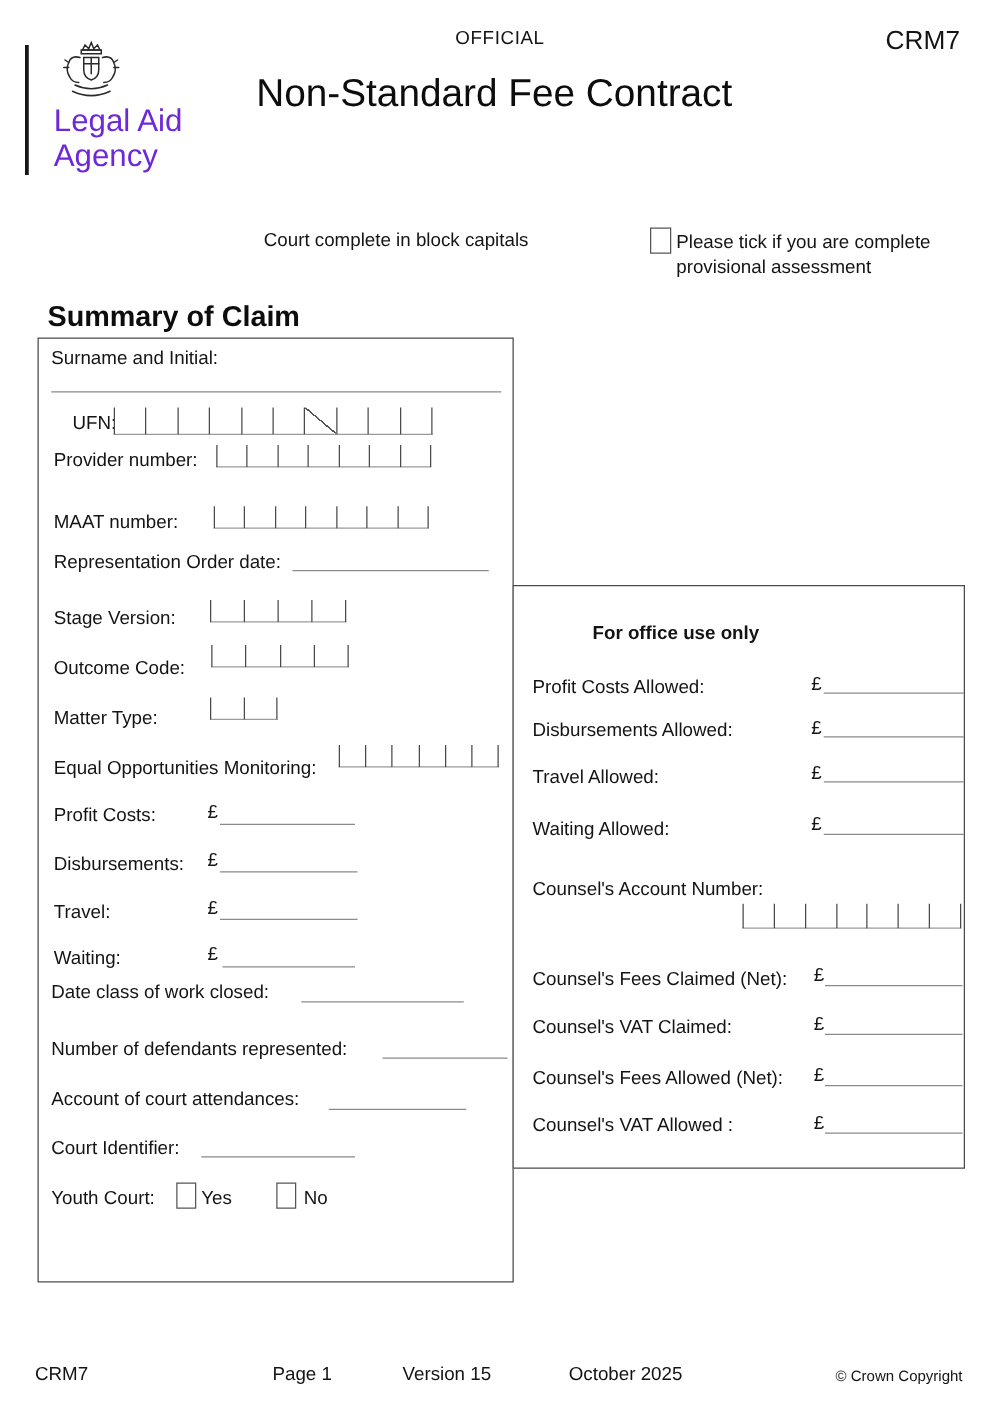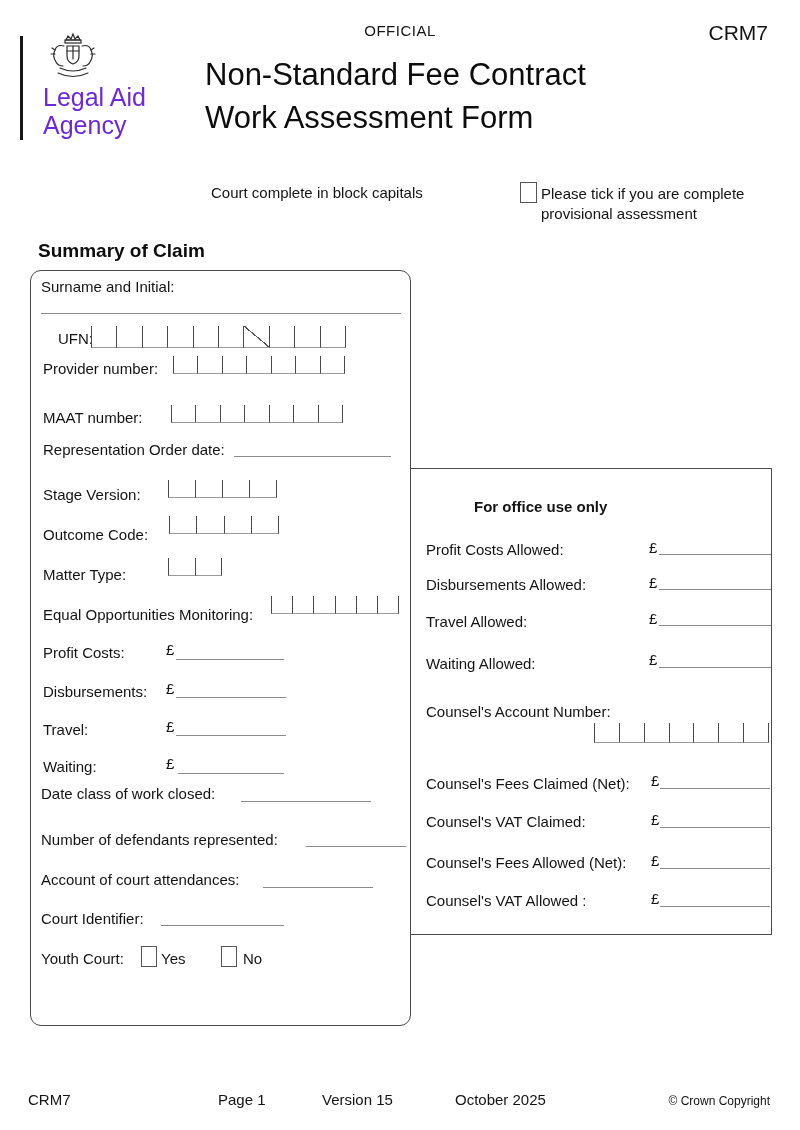--- a/index.html
+++ b/index.html
@@ -23,21 +23,21 @@
   .pound{position:absolute;font-size:15px;color:#141414;}
   .official{position:absolute;left:0;right:0;top:22px;text-align:center;font-size:15px;letter-spacing:.5px;}
   .crm7{position:absolute;right:32px;top:21px;font-size:21px;}
   .logo-bar{position:absolute;left:20px;top:36px;width:3px;height:104px;background:#161616;}
   .logo-crest{position:absolute;left:50px;top:31px;}
   .logo-text{position:absolute;left:43px;top:83px;font-size:25px;line-height:28px;color:#6d28d9;}
   .title{position:absolute;left:205px;top:53px;font-size:31px;line-height:43px;color:#0d0d0d;}
   .subtitle{position:absolute;left:211px;top:148px;font-size:15px;}
   .blockcaps{position:absolute;left:211px;top:184px;font-size:15px;}
   .appeal-label{position:absolute;left:541px;top:184px;font-size:15px;line-height:20px;}
-  .summary-h{position:absolute;left:38px;top:240px;font-size:19px;font-weight:bold;color:#0d0d0d;}
+  .summary-h{position:absolute;left:38px;top:240px;font-size:23px;font-weight:bold;color:#0d0d0d;}
   .footer{position:absolute;top:1091px;font-size:15px;color:#141414;}
   .copyright{position:absolute;top:1094px;right:30px;font-size:12px;color:#141414;}
 </style>
 </head>
 <body>
 
 <div class="page">
 
   <div class="official">OFFICIAL</div>
   <div class="crm7">CRM7</div>
@@ -60,33 +60,32 @@
       </g>
     </svg>
   </span>
   <div class="logo-text">
     <div>Legal Aid</div>
     <div>Agency</div>
   </div>
 
   <div class="title">
     <div>Non-Standard Fee Contract</div>
-    <div>Work Assessment Form</div>
   </div>
   <div class="blockcaps">Court complete in block capitals</div>
 
   <div class="cb" style="left:520px;top:182px;width:17px;height:21px;"></div>
   <div class="appeal-label">
     <div>Please tick if you are complete</div>
     <div>provisional assessment</div>
   </div>
 
   <div class="summary-h">Summary of Claim</div>
 
-  <div class="box" style="left:30px;top:270px;width:381px;height:756px;border-radius:11px;">
+  <div class="box" style="left:30px;top:270px;width:381px;height:756px;">
     <span class="lbl" style="left:10px;top:7px;">Surname and Initial:</span>
     <div class="wline" style="left:10px;top:28px;width:360px;height:14px;"></div>
 
     <span class="lbl" style="left:12px;top:59px;margin-left:15px;">UFN:</span>
     <div class="comb" style="left:60px;top:55px;width:255px;height:22px;">
         <span class="cell"></span>
         <span class="cell"></span>
         <span class="cell"></span>
         <span class="cell"></span>
         <span class="cell"></span>

